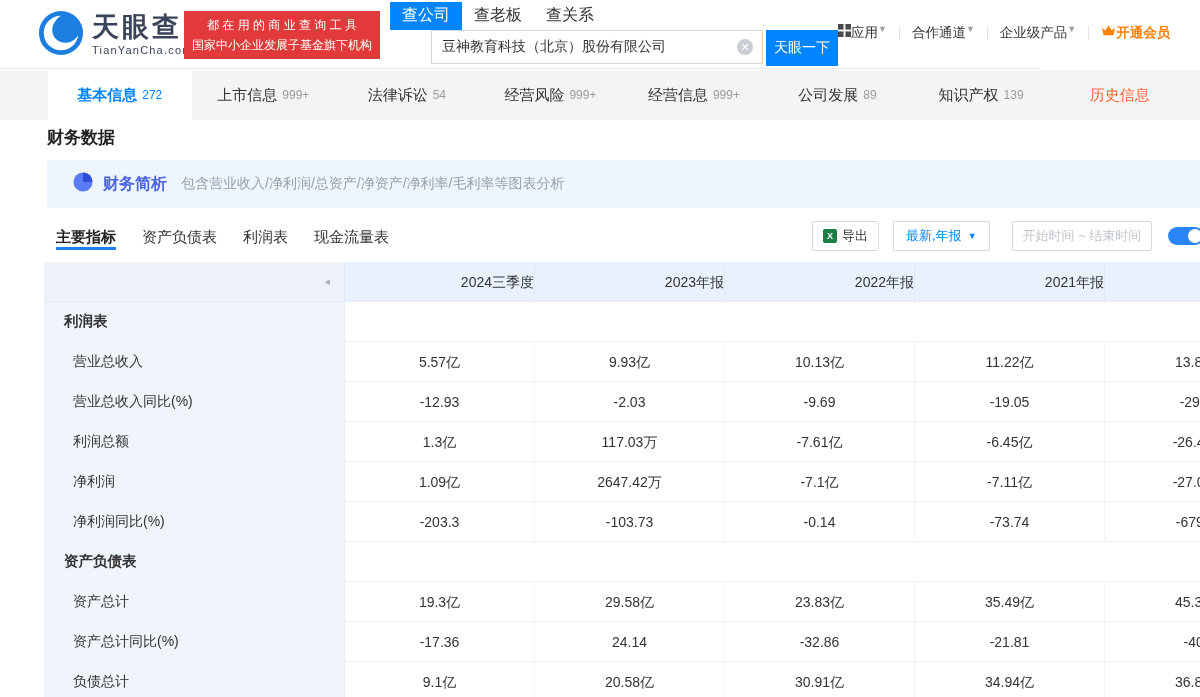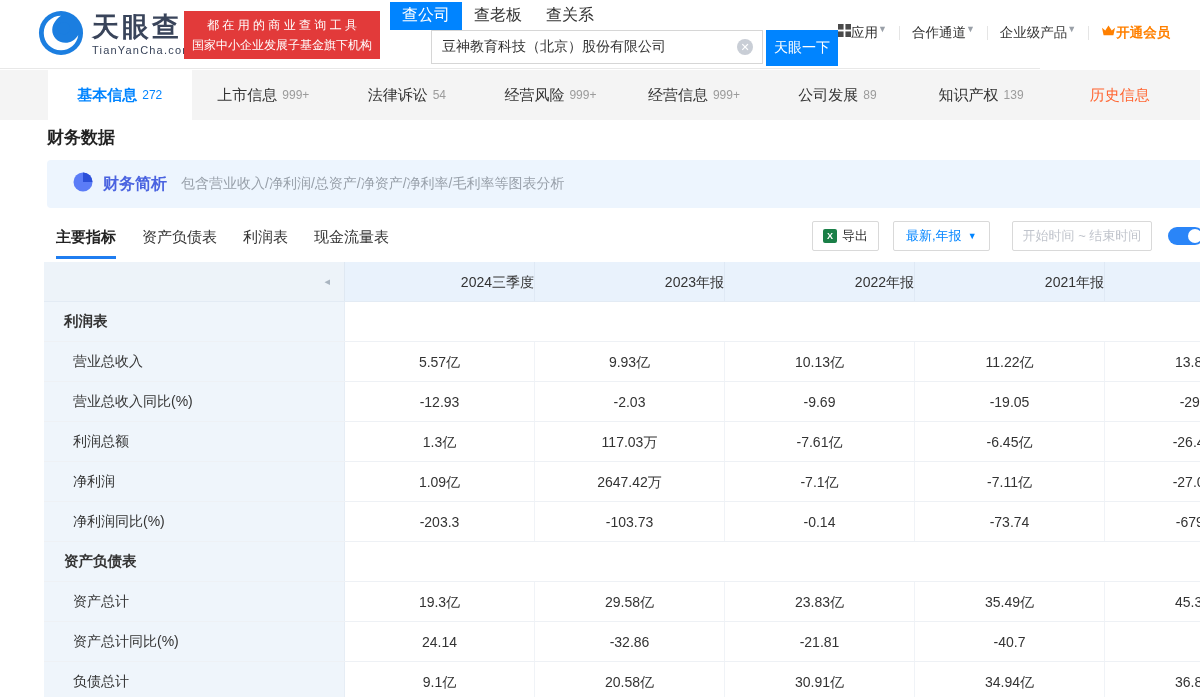--- a/index.html
+++ b/index.html
@@ -42,21 +42,21 @@
   .nav-tab.highlight .label{color:#ff6633;}
 
   
   .section-title{position:absolute;top:126px;left:47px;font-size:17px;font-weight:bold;color:#222;}
   .analysis{position:absolute;top:160px;left:47px;width:1320px;height:48px;background:#edf5fe;border-radius:4px;
     display:flex;align-items:center;padding-left:26px;gap:10px;cursor:pointer;}
   .analysis-title{font-size:16px;font-weight:bold;color:#4a63e0;}
   .analysis-desc{font-size:14px;color:#98a0aa;margin-left:4px;}
 
   .sub-tabs{position:absolute;top:228px;left:56px;display:flex;gap:26px;font-size:15px;color:#333;}
-  .sub-tab{padding-bottom:9px;cursor:pointer;border-bottom:3px solid transparent;}
+  .sub-tab{cursor:pointer;border-bottom:3px solid transparent;}
   .sub-tab.active{font-weight:bold;color:#222;border-bottom-color:#1f7df0;}
 
   .toolbar{position:absolute;top:221px;left:812px;display:flex;align-items:center;white-space:nowrap;}
   .btn{height:30px;border:1px solid #d9d9d9;border-radius:2px;background:#fff;display:flex;align-items:center;
     padding:0 10px;font-size:13px;color:#333;cursor:pointer;}
   .btn .xls{width:14px;height:14px;background:#1a7f47;border-radius:2px;color:#fff;font-size:9px;font-weight:bold;
     line-height:14px;text-align:center;margin-right:5px;}
   .btn.filter{margin-left:14px;color:#0084ff;padding:0 12px;}
   .btn.filter .caret{font-size:9px;margin-left:6px;color:#0084ff;}
   .date-range{margin-left:22px;height:30px;border:1px solid #d9d9d9;border-radius:2px;background:#fff;
@@ -286,20 +286,21 @@
     <div class="t-row">
       <div class="t-label">资产总计</div>
       <div class="t-cell">19.3亿</div>
       <div class="t-cell">29.58亿</div>
       <div class="t-cell">23.83亿</div>
       <div class="t-cell">35.49亿</div>
       <div class="t-cell">45.39亿</div>
     </div>
     <div class="t-row">
       <div class="t-label">资产总计同比(%)</div>
+      <div class="t-cell">-17.36</div>
       <div class="t-cell">24.14</div>
       <div class="t-cell">-32.86</div>
       <div class="t-cell">-21.81</div>
       <div class="t-cell">-40.7</div>
     </div>
     <div class="t-row">
       <div class="t-label">负债总计</div>
       <div class="t-cell">9.1亿</div>
       <div class="t-cell">20.58亿</div>
       <div class="t-cell">30.91亿</div>

